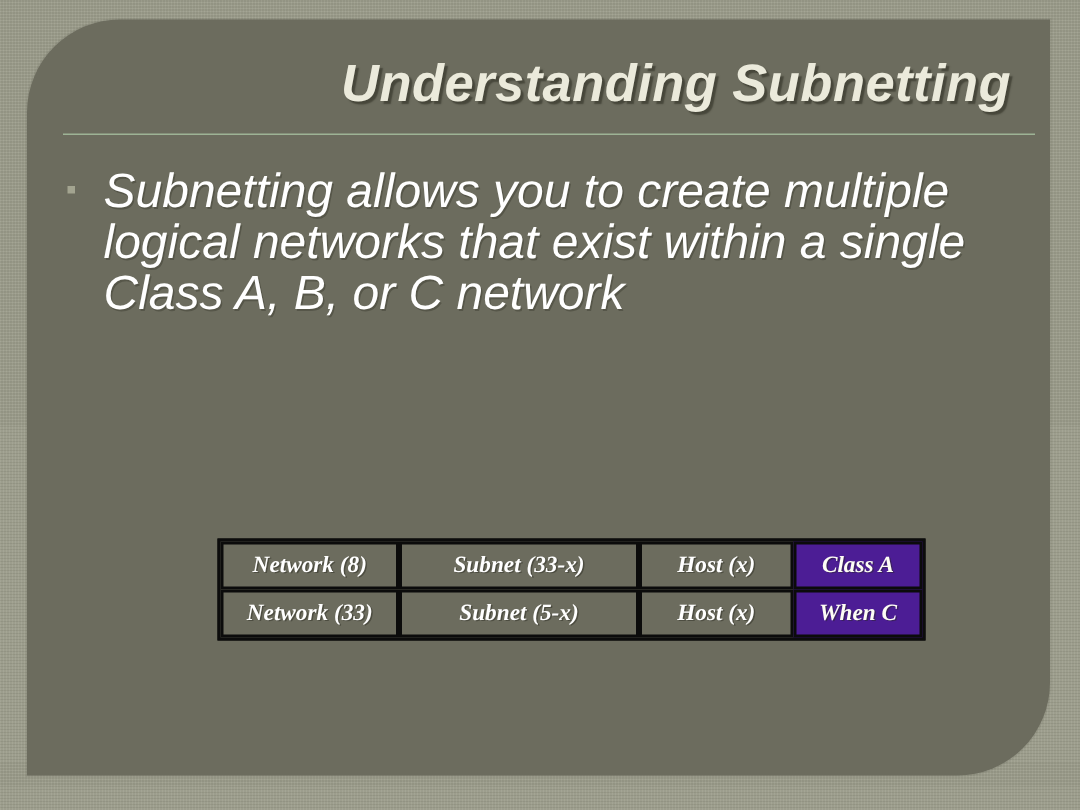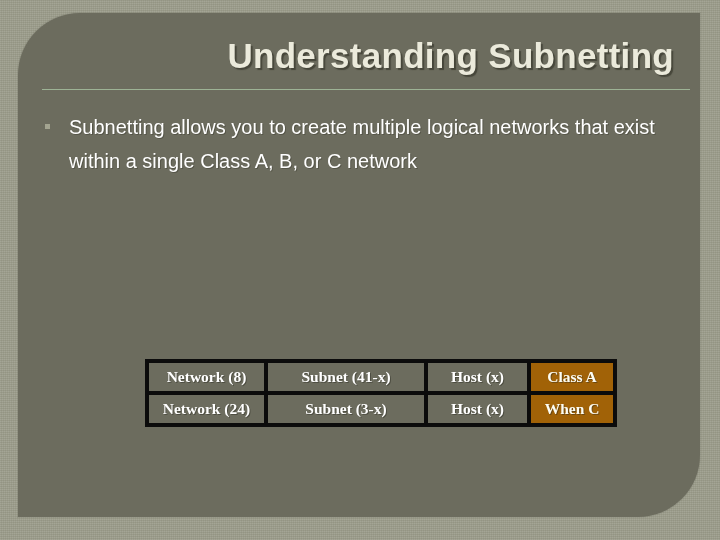--- a/index.html
+++ b/index.html
@@ -14,20 +14,21 @@
     font-family: "Liberation Sans", sans-serif;
   }
 
   
   #slide {
     position: relative;
     width: 720px;
     height: 540px;
     background: #9b9c8a;
     overflow: hidden;
+    font-style: italic;
   }
   
   #slide::before {
     content: "";
     position: absolute;
     inset: 0;
     background-image:
       repeating-linear-gradient(0deg, rgba(255,255,255,0.05) 0 1px, rgba(0,0,0,0.03) 1px 2px),
       repeating-linear-gradient(90deg, rgba(255,255,255,0.04) 0 1px, rgba(0,0,0,0.025) 1px 2px);
     pointer-events: none;
@@ -100,21 +101,21 @@
     left: 5px;
     top: 14px;
     width: 5px;
     height: 5px;
     background: #b6b7a2;
     opacity: 0.75;
   }
   .bullet-text {
     display: block;
     font-family: "Liberation Sans", sans-serif;
-    font-size: 20px;
+    font-size: 32px;
     line-height: 34px;
     color: #ffffff;
     text-shadow: 1px 1px 0 rgba(45,45,35,0.35);
   }
 
   
   #subnet-table-wrap {
     position: absolute;
     left: 145px;
     top: 359px;
@@ -140,21 +141,21 @@
     height: 28px;
     padding: 0 4px;
     text-shadow: 1px 1px 0 rgba(40,40,30,0.45);
     white-space: nowrap;
   }
   table#subnet-table td.col-network { width: 107px; }
   table#subnet-table td.col-subnet  { width: 148px; }
   table#subnet-table td.col-host    { width: 91px; }
   table#subnet-table td.col-class   {
     width: 74px;
-    background: #a16207;
+    background: #4c1d95;
     color: #fdfdf4;
   }
 </style>
 </head>
 <body>
 
 <div id="slide">
 
   <div id="panel"></div>
 
@@ -172,27 +173,27 @@
     </div>
 
 
   </div>
 
   <div id="subnet-table-wrap">
     <table id="subnet-table">
       <tbody>
         <tr>
           <td class="col-network">Network (8)</td>
-          <td class="col-subnet">Subnet (41-x)</td>
+          <td class="col-subnet">Subnet (33-x)</td>
           <td class="col-host">Host (x)</td>
           <td class="col-class">Class A</td>
         </tr>
         <tr>
-          <td class="col-network">Network (24)</td>
-          <td class="col-subnet">Subnet (3-x)</td>
+          <td class="col-network">Network (33)</td>
+          <td class="col-subnet">Subnet (5-x)</td>
           <td class="col-host">Host (x)</td>
           <td class="col-class">When C</td>
         </tr>
       </tbody>
     </table>
   </div>
 
 </div>
 
 </body></html>

